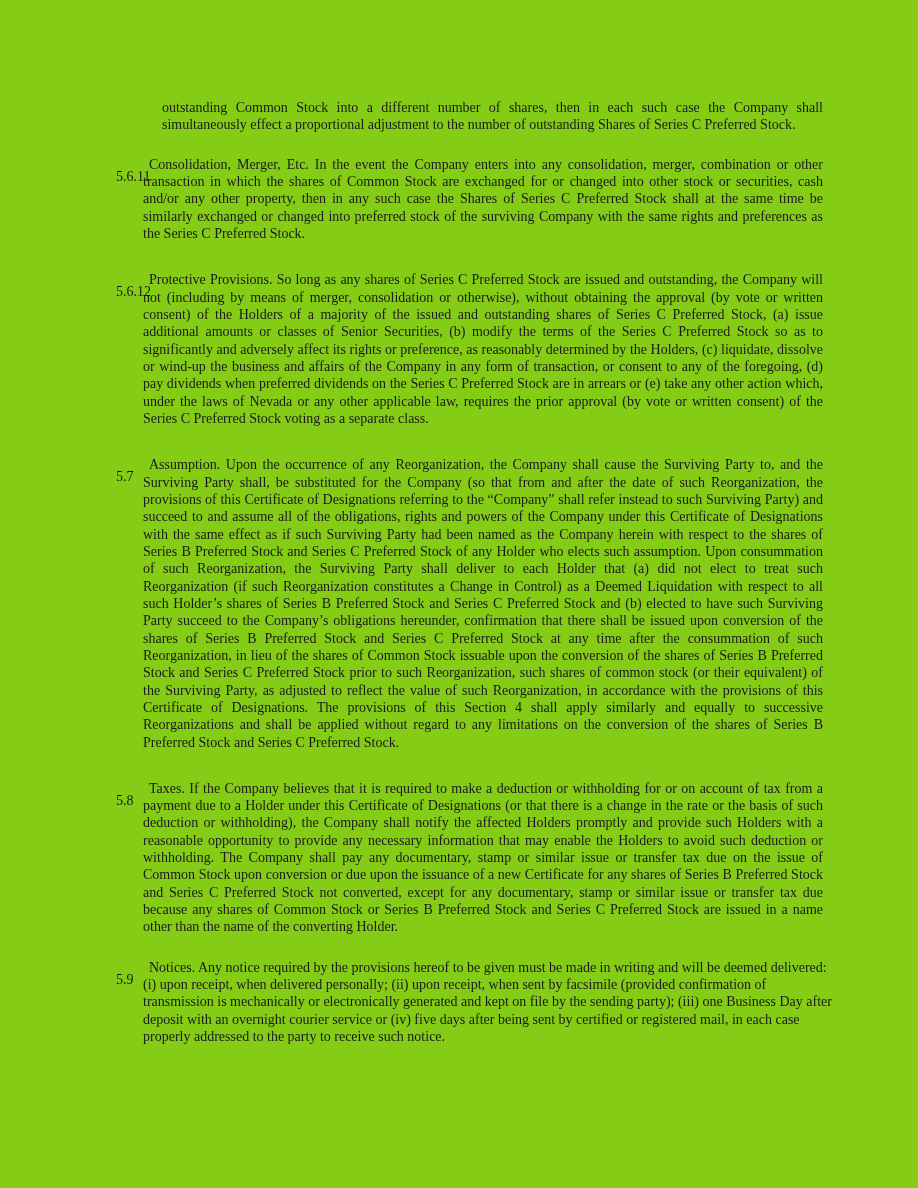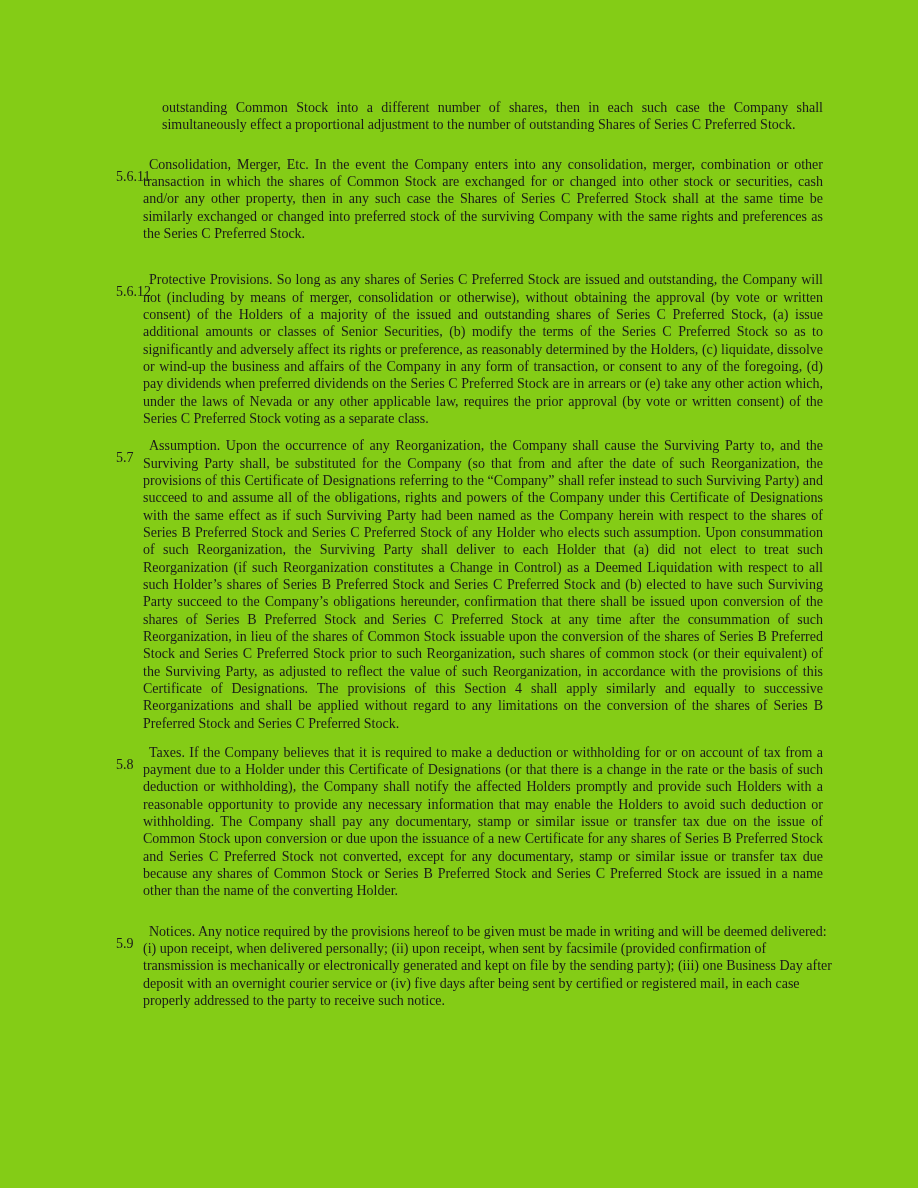--- a/index.html
+++ b/index.html
@@ -40,22 +40,22 @@
     margin-left: 162px;
     width: 661px;
     text-indent: 0;
   }
   .para.ragged {
     text-align: left;
     width: 690px;
   }
   .mt-a { margin-top: 22px; }
   .mt-b { margin-top: 29px; }
-  .mt-c { margin-top: 10px; }
-  .mt-d { margin-top: 12px; }
+  .mt-c { margin-top: 29px; }
+  .mt-d { margin-top: 29px; }
   .mt-e { margin-top: 23px; }
 </style>
 </head>
 <body>
 
 <div class="page">
 
   <section class="para cont">
     <span class="body">outstanding Common Stock into a different number of shares, then in each such case the Company shall simultaneously effect a proportional adjustment to the number of outstanding Shares of Series C Preferred Stock.</span>
   </section>

